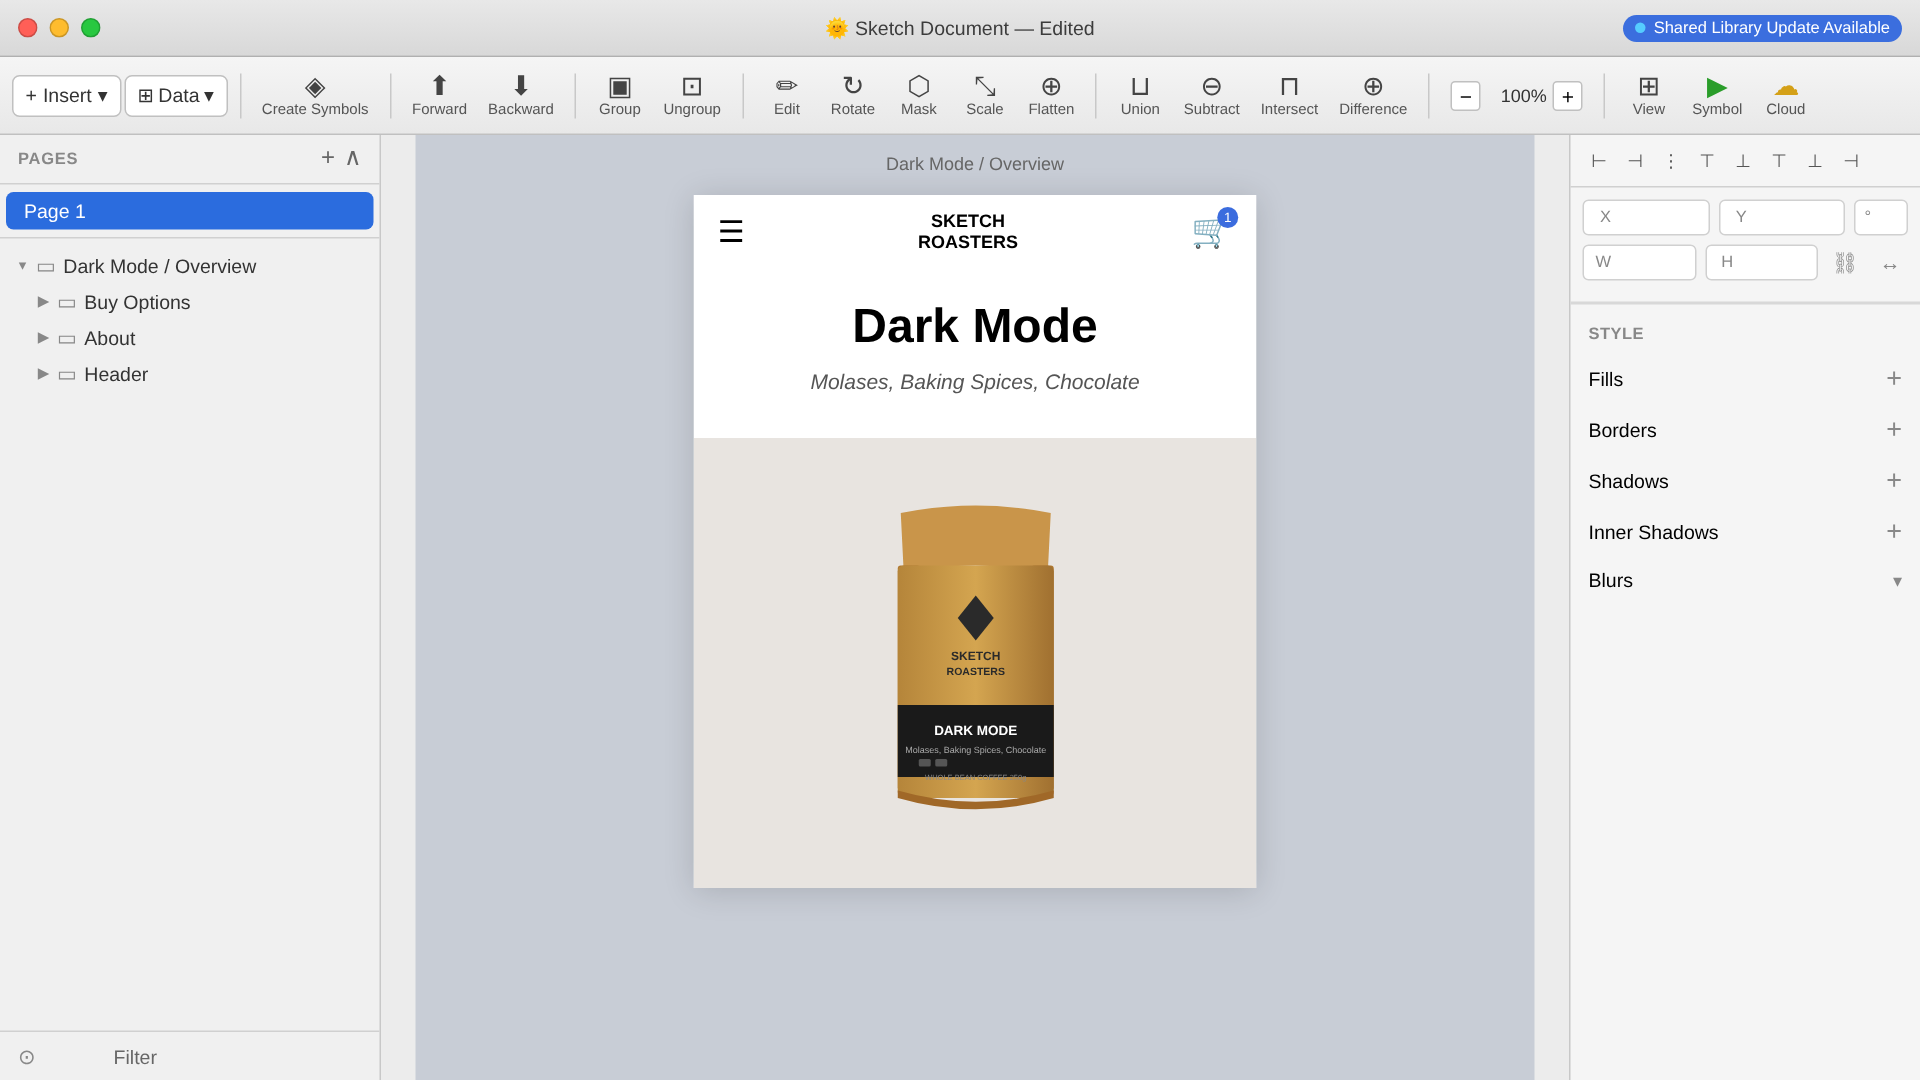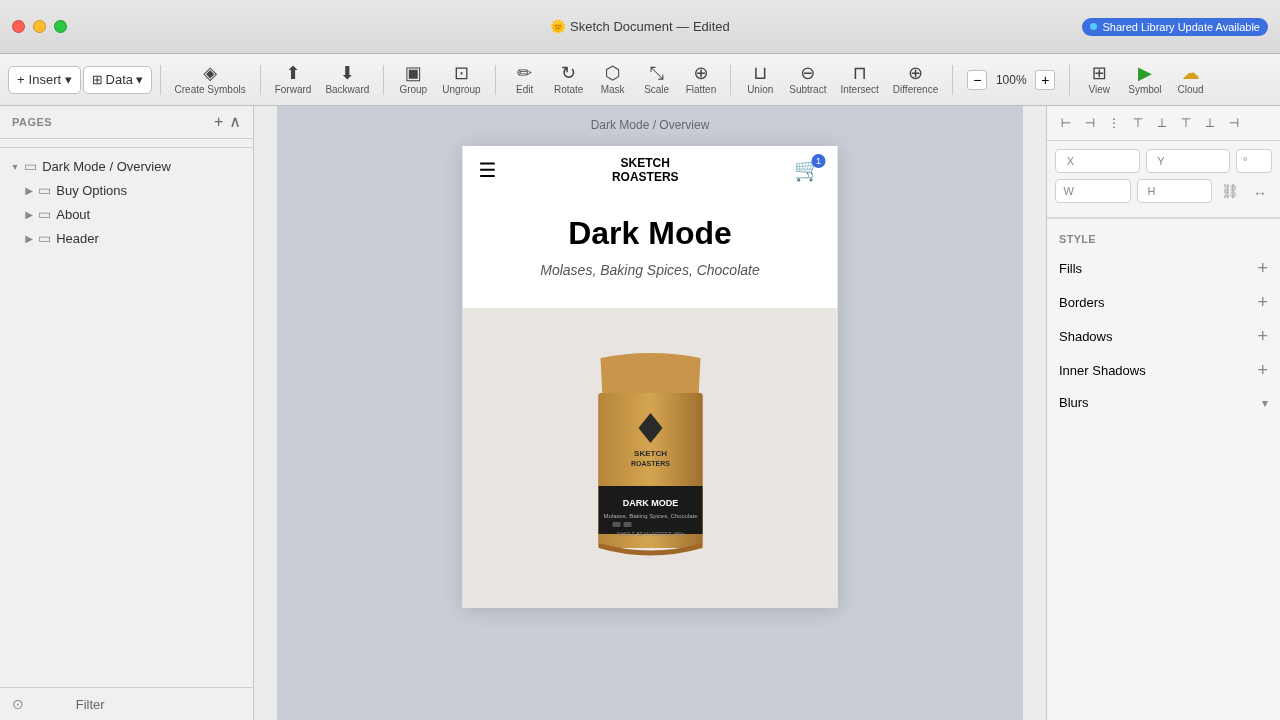--- a/index.html
+++ b/index.html
@@ -8,21 +8,21 @@
       background: #ececec;
       width: 1280px;
       height: 720px;
       overflow: hidden;
       display: flex;
       flex-direction: column;
     }
 
     
     .titlebar {
-      height: 54px;
+      height: 38px;
       background: linear-gradient(180deg, #e8e8e8 0%, #d8d8d8 100%);
       display: flex;
       align-items: center;
       justify-content: center;
       position: relative;
       border-bottom: 1px solid #b0b0b0;
       flex-shrink: 0;
     }
     .titlebar-controls {
       position: absolute;
@@ -138,21 +138,21 @@
       height: 20px;
       background: white;
       border: 1px solid #c0c0c0;
       border-radius: 3px;
       display: flex;
       align-items: center;
       justify-content: center;
       cursor: pointer;
       font-size: 14px;
     }
-    .zoom-value { font-size: 12px; color: #333; min-width: 40px; text-align: center; }
+    .zoom-value { font-size: 12px; color: #333; min-width: 40px; text-align: right; }
 
     
     .main {
       display: flex;
       flex: 1;
       overflow: hidden;
       gap: 23px;
     }
 
     
@@ -573,20 +573,23 @@
 
     <div class="pages-header">
       <span class="pages-title">PAGES</span>
       <div class="pages-controls">
         <span class="pages-control-btn">+</span>
         <span class="pages-control-btn">∧</span>
       </div>
     </div>
 
     <div class="pages-list">
+      <div class="page-item active">
+        <span>Page 1</span>
+      </div>
     </div>
 
     <div class="layers-tree">
 
       <div class="layer-item">
         <span class="layer-chevron">▾</span>
         <span class="layer-icon">▭</span>
         <span class="layer-name">Dark Mode / Overview</span>
       </div>
 

